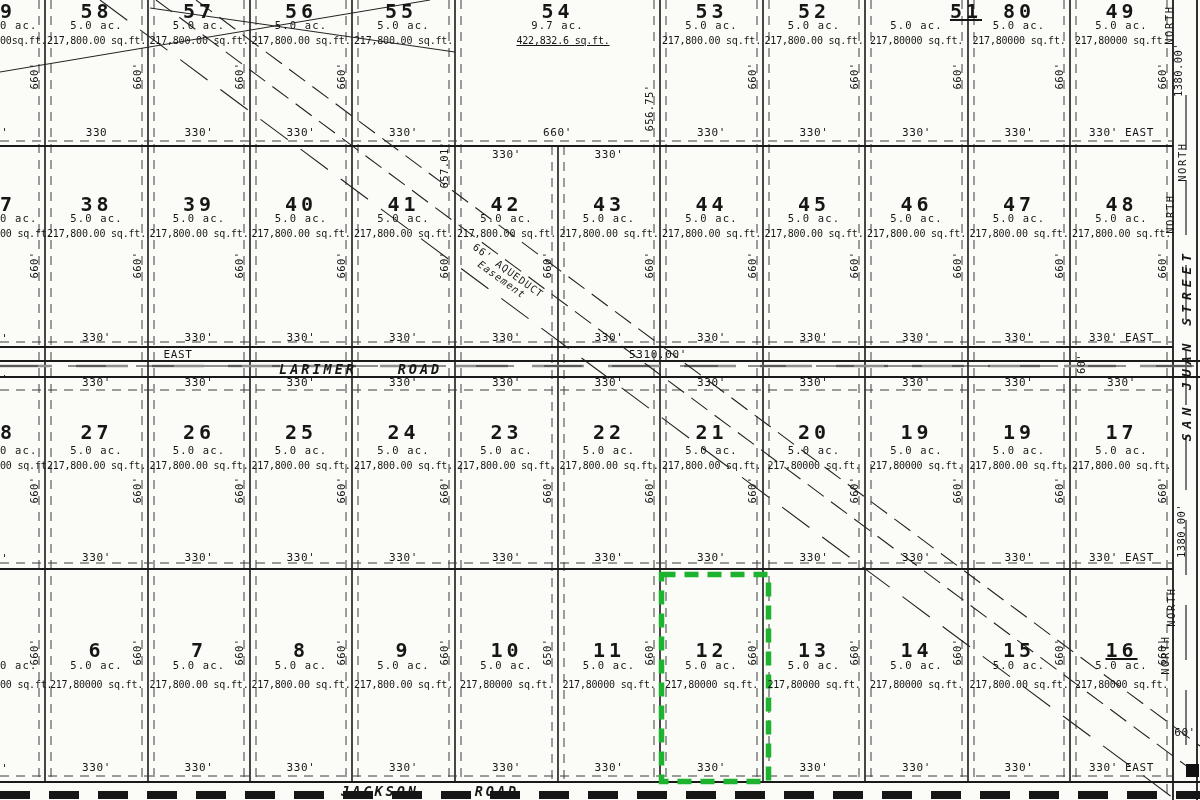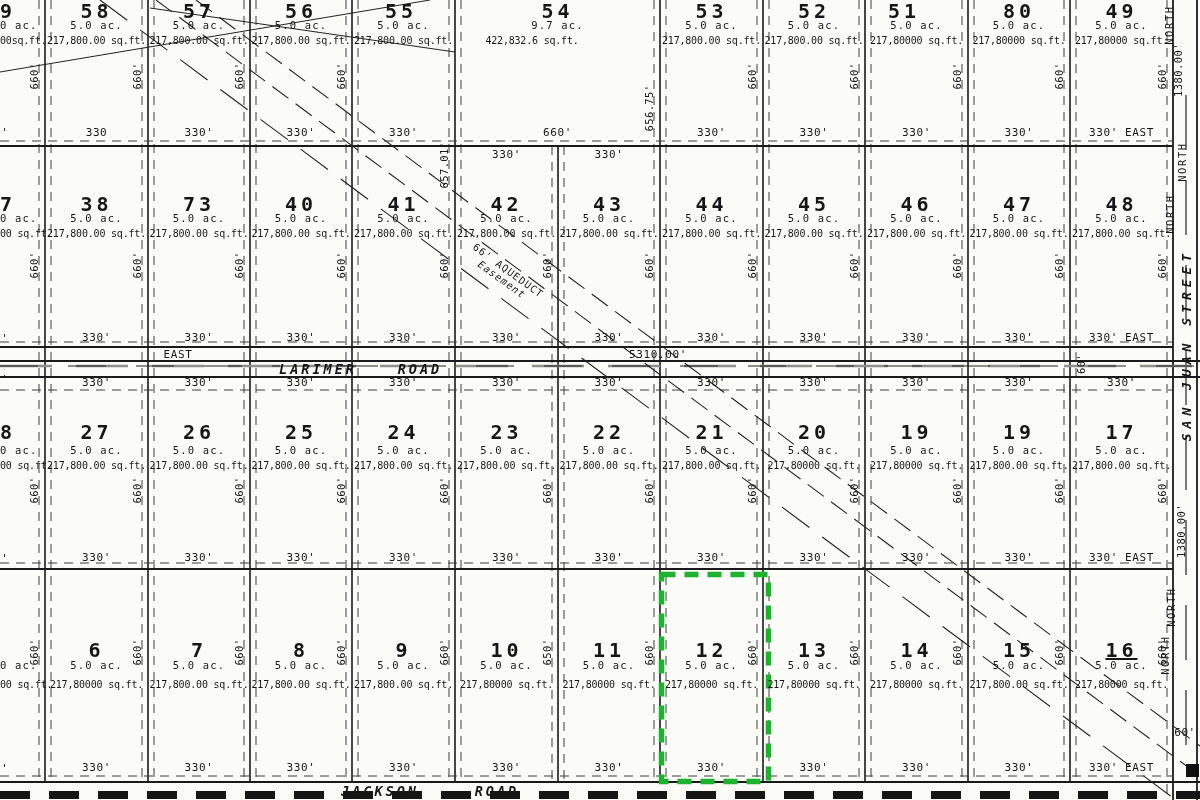--- a/index.html
+++ b/index.html
@@ -110,37 +110,37 @@
     <div class="lbl lside rot" style="left: 307px; top: 68px; width: 70px; transform: rotate(-90deg);">660'</div>
     <div class="hit" style="left: 352px; top: 0px; width: 103px; height: 146px;"></div>
     <div class="lbl lnum" style="left: 346px; top: 0px; width: 110px;">55</div>
     <div class="lbl lac" style="left: 348.5px; top: 20px; width: 110px;">5.0 ac.</div>
     <div class="lbl lsq" style="left: 348.5px; top: 35px; width: 110px;">217,800.00 sq.ft.</div>
     <div class="lbl ldim" style="left: 341.5px; top: 127px; width: 124px;">330'</div>
     <div class="lbl lside rot" style="left: 410px; top: 157px; width: 70px; transform: rotate(-90deg);">657.01'</div>
     <div class="hit" style="left: 455px; top: 0px; width: 205px; height: 146px;"></div>
     <div class="lbl lnum" style="left: 502.5px; top: 0px; width: 110px;">54</div>
     <div class="lbl lac" style="left: 502.5px; top: 20px; width: 110px;">9.7 ac.</div>
-    <div class="lbl lsq" style="left: 477px; top: 35px; width: 110px;">422,832.6 sq.ft.</div>
+    <div class="lbl lsq" style="left: 508px; top: 35px; width: 110px; text-decoration: underline;">422,832.6 sq.ft.</div>
     <div class="lbl ldim" style="left: 495.5px; top: 127px; width: 124px;">660'</div>
     <div class="lbl lside rot" style="left: 615px; top: 100px; width: 70px; transform: rotate(-90deg);">656.75'</div>
     <div class="hit" style="left: 660px; top: 0px; width: 103px; height: 146px;"></div>
     <div class="lbl lnum" style="left: 656.5px; top: 0px; width: 110px;">53</div>
     <div class="lbl lac" style="left: 656.5px; top: 20px; width: 110px;">5.0 ac.</div>
     <div class="lbl lsq" style="left: 656.5px; top: 35px; width: 110px;">217,800.00 sq.ft.</div>
     <div class="lbl ldim" style="left: 649.5px; top: 127px; width: 124px;">330'</div>
     <div class="lbl lside rot" style="left: 718px; top: 68px; width: 70px; transform: rotate(-90deg);">660'</div>
     <div class="hit" style="left: 763px; top: 0px; width: 102px; height: 146px;"></div>
     <div class="lbl lnum" style="left: 759px; top: 0px; width: 110px;">52</div>
     <div class="lbl lac" style="left: 759px; top: 20px; width: 110px;">5.0 ac.</div>
     <div class="lbl lsq" style="left: 759px; top: 35px; width: 110px;">217,800.00 sq.ft.</div>
     <div class="lbl ldim" style="left: 752px; top: 127px; width: 124px;">330'</div>
     <div class="lbl lside rot" style="left: 820px; top: 68px; width: 70px; transform: rotate(-90deg);">660'</div>
     <div class="hit" style="left: 865px; top: 0px; width: 103px; height: 146px;"></div>
-    <div class="lbl lnum" style="left: 849px; top: 0px; width: 110px;">51</div>
+    <div class="lbl lnum" style="left: 911px; top: 0px; width: 110px; text-decoration: underline;">51</div>
     <div class="lbl lac" style="left: 861.5px; top: 20px; width: 110px;">5.0 ac.</div>
     <div class="lbl lsq" style="left: 861.5px; top: 35px; width: 110px;">217,80000 sq.ft.</div>
     <div class="lbl ldim" style="left: 854.5px; top: 127px; width: 124px;">330'</div>
     <div class="lbl lside rot" style="left: 923px; top: 68px; width: 70px; transform: rotate(-90deg);">660'</div>
     <div class="hit" style="left: 968px; top: 0px; width: 102px; height: 146px;"></div>
     <div class="lbl lnum" style="left: 964px; top: 0px; width: 110px;">80</div>
     <div class="lbl lac" style="left: 964px; top: 20px; width: 110px;">5.0 ac.</div>
     <div class="lbl lsq" style="left: 964px; top: 35px; width: 110px;">217,80000 sq.ft.</div>
     <div class="lbl ldim" style="left: 957px; top: 127px; width: 124px;">330'</div>
     <div class="lbl lside rot" style="left: 1025px; top: 68px; width: 70px; transform: rotate(-90deg);">660'</div>
@@ -155,21 +155,21 @@
     <div class="lbl lac" style="left: 0px; top: 213px; width: 46px; text-align: left;">0 ac.</div>
     <div class="lbl lsq" style="left: 0px; top: 228px; width: 46px; text-align: left;">00 sq.ft.</div>
     <div class="lbl lside rot" style="left: 0px; top: 257px; width: 70px; transform: rotate(-90deg);">660'</div>
     <div class="hit" style="left: 45px; top: 150px; width: 103px; height: 197px;"></div>
     <div class="lbl lnum" style="left: 41.5px; top: 193px; width: 110px;">38</div>
     <div class="lbl lac" style="left: 41.5px; top: 213px; width: 110px;">5.0 ac.</div>
     <div class="lbl lsq" style="left: 41.5px; top: 228px; width: 110px;">217,800.00 sq.ft.</div>
     <div class="lbl ldim" style="left: 34.5px; top: 332px; width: 124px;">330'</div>
     <div class="lbl lside rot" style="left: 103px; top: 257px; width: 70px; transform: rotate(-90deg);">660'</div>
     <div class="hit" style="left: 148px; top: 150px; width: 102px; height: 197px;"></div>
-    <div class="lbl lnum" style="left: 144px; top: 193px; width: 110px;">73</div>
+    <div class="lbl lnum" style="left: 144px; top: 193px; width: 110px;">39</div>
     <div class="lbl lac" style="left: 144px; top: 213px; width: 110px;">5.0 ac.</div>
     <div class="lbl lsq" style="left: 144px; top: 228px; width: 110px;">217,800.00 sq.ft.</div>
     <div class="lbl ldim" style="left: 137px; top: 332px; width: 124px;">330'</div>
     <div class="lbl lside rot" style="left: 205px; top: 257px; width: 70px; transform: rotate(-90deg);">660'</div>
     <div class="hit" style="left: 250px; top: 150px; width: 102px; height: 197px;"></div>
     <div class="lbl lnum" style="left: 246px; top: 193px; width: 110px;">40</div>
     <div class="lbl lac" style="left: 246px; top: 213px; width: 110px;">5.0 ac.</div>
     <div class="lbl lsq" style="left: 246px; top: 228px; width: 110px;">217,800.00 sq.ft.</div>
     <div class="lbl ldim" style="left: 239px; top: 332px; width: 124px;">330'</div>
     <div class="lbl lside rot" style="left: 307px; top: 257px; width: 70px; transform: rotate(-90deg);">660'</div>

